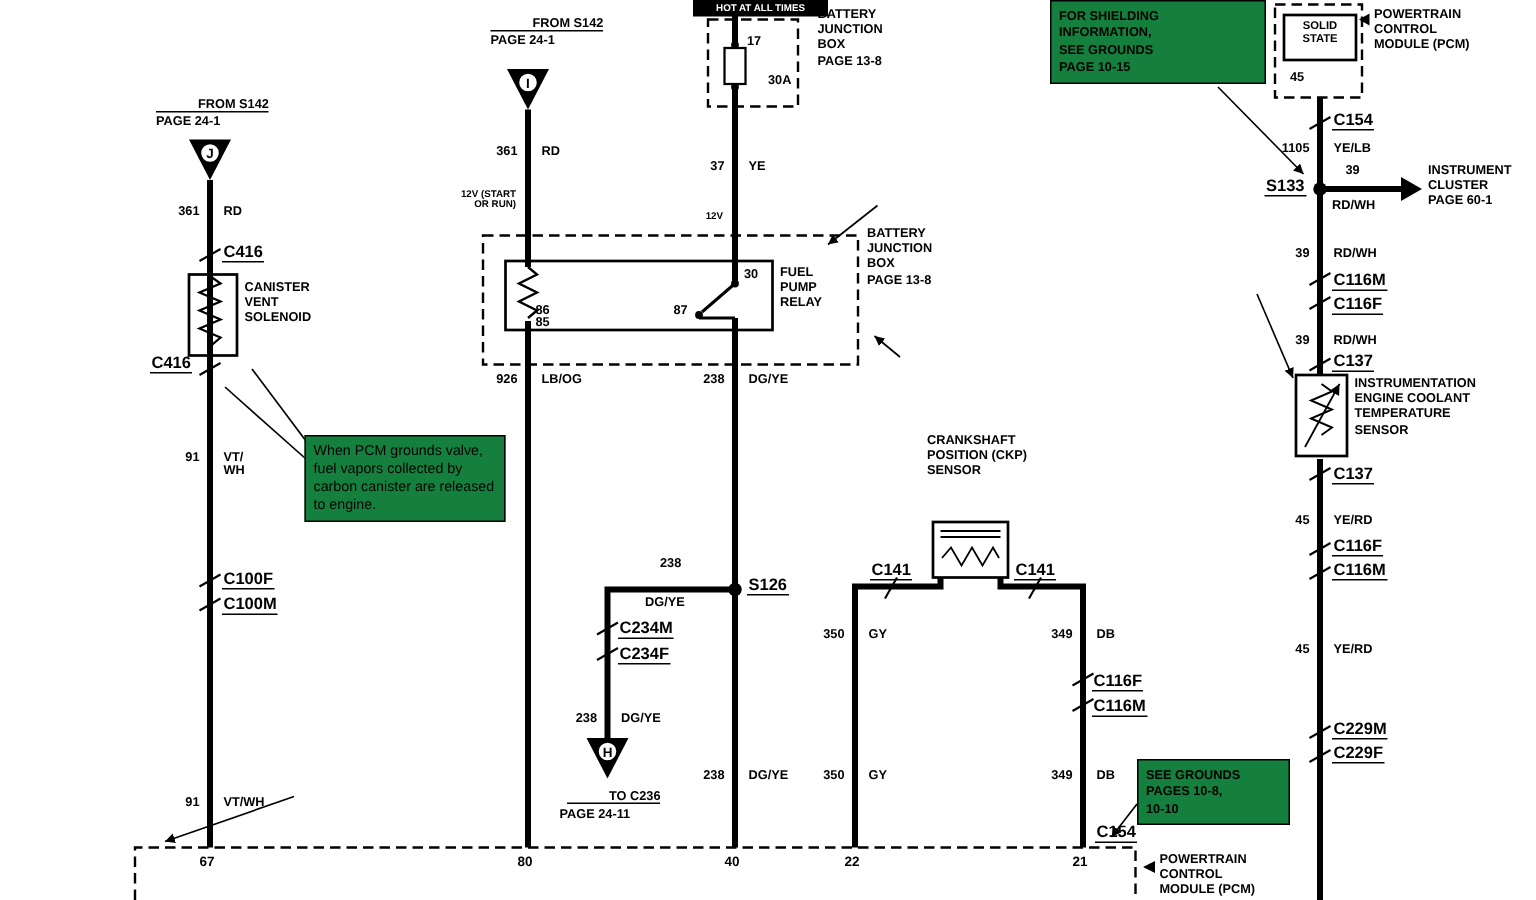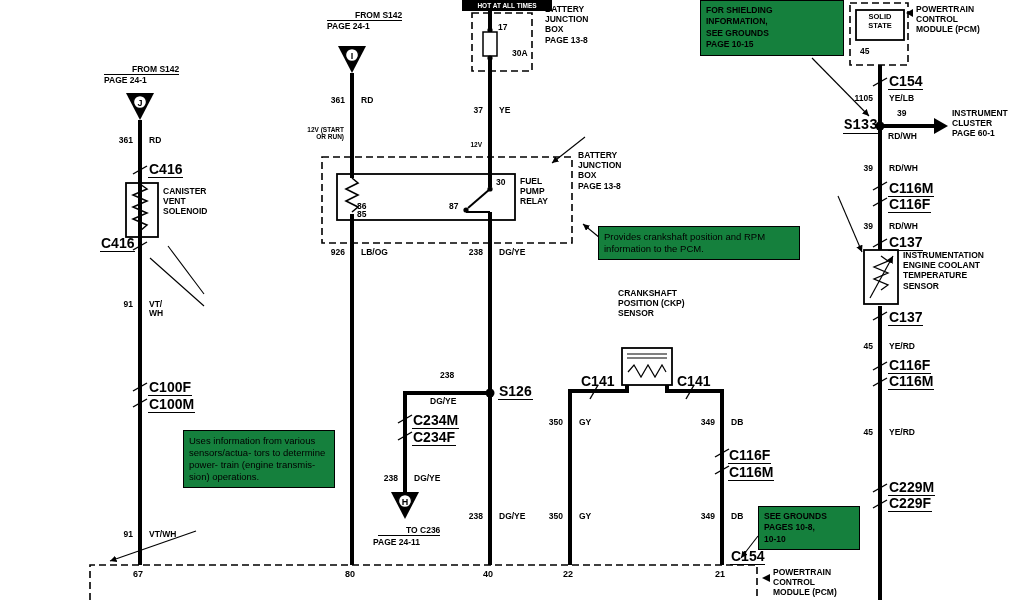--- a/index.html
+++ b/index.html
@@ -5,21 +5,21 @@
   html,body{margin:0;padding:0;background:#fff;}
   #stage{position:relative;width:1024px;height:600px;background:#fff;overflow:hidden;
          font-family:"Liberation Sans",sans-serif;color:#000;}
   svg{position:absolute;left:0;top:0;}
   .lbl{position:absolute;font-weight:bold;font-size:8.5px;line-height:1.2;white-space:pre-line;}
   .u{border-bottom:1.5px solid #000;padding-left:28px;}
   .sm{font-size:6.5px;font-weight:bold;}
   .wl{position:absolute;width:0;font-weight:bold;font-size:8.5px;line-height:1.1;}
   .wl .n{position:absolute;right:7px;top:0;text-align:right;white-space:pre-line;}
   .wl .c{position:absolute;left:9px;top:0;white-space:pre-line;}
-  .conn{position:absolute;font-weight:bold;font-size:14px;line-height:1.1;
+  .conn{position:absolute;font-weight:bold;font-size:11px;line-height:1.1;
         border-bottom:1.5px solid #000;padding:0 1px;}
   .callout{position:absolute;border:1.3px solid #000;background:#15803d;
            padding:4px 5px;font-size:9.5px;line-height:1.25;}
   .callout.b{font-weight:bold;white-space:pre-line;font-size:8.5px;line-height:1.35;}
   .pin{position:absolute;font-weight:bold;font-size:9px;transform:translateX(-70%);}
   .banner{position:absolute;background:#000;color:#fff;font-weight:bold;font-size:6.5px;
           text-align:center;line-height:11px;}
   .boxtxt{position:absolute;font-weight:bold;font-size:7.5px;line-height:1.25;
           text-align:center;white-space:pre-line;}
 </style>
@@ -185,21 +185,20 @@
 
   <div class="wl" style="left:352px;top:248px;">
     <span class="n">926</span>
     <span class="c">LB/OG</span>
   </div>
   <div class="wl" style="left:490px;top:248px;">
     <span class="n">238</span>
     <span class="c">DG/YE</span>
   </div>
 
-  <div class="callout" style="left:598px;top:226px;width:190px;">Provides crankshaft position and RPM information to the PCM.</div>
   <div class="lbl" style="left:618px;top:288px;">CRANKSHAFT
 POSITION (CKP)
 SENSOR</div>
   <div class="conn" style="left:580px;top:374px;">C141</div>
   <div class="conn" style="left:676px;top:374px;">C141</div>
   <div class="wl" style="left:570px;top:418px;">
     <span class="n">350</span>
     <span class="c">GY</span>
   </div>
   <div class="wl" style="left:722px;top:418px;">
@@ -242,23 +241,23 @@
   <div class="conn" style="left:148px;top:162px;">C416</div>
   <div class="lbl" style="left:163px;top:186px;">CANISTER
 VENT
 SOLENOID</div>
   <div class="conn" style="left:100px;top:236px;">C416</div>
   <div class="wl" style="left:140px;top:300px;">
     <span class="n">91</span>
     <span class="c">VT/
 WH</span>
   </div>
+  <div class="callout" style="left:203px;top:290px;width:122px;">When PCM grounds valve, fuel vapors collected by carbon canister are released to engine.</div>
   <div class="conn" style="left:148px;top:380px;">C100F</div>
   <div class="conn" style="left:148px;top:397px;">C100M</div>
-  <div class="callout" style="left:183px;top:430px;width:140px;">Uses information from various sensors/actua- tors to determine power- train (engine transmis- sion) operations.</div>
   <div class="wl" style="left:140px;top:530px;">
     <span class="n">91</span>
     <span class="c">VT/WH</span>
   </div>
 
   <div class="pin" style="left:140px;top:569px;">67</div>
   <div class="pin" style="left:352px;top:569px;">80</div>
   <div class="pin" style="left:490px;top:569px;">40</div>
   <div class="pin" style="left:570px;top:569px;">22</div>
   <div class="pin" style="left:722px;top:569px;">21</div>
@@ -275,21 +274,21 @@
 STATE</div>
   <div class="lbl" style="left:860px;top:46px;">45</div>
   <div class="lbl" style="left:916px;top:4px;">POWERTRAIN
 CONTROL
 MODULE (PCM)</div>
   <div class="conn" style="left:888px;top:74px;">C154</div>
   <div class="wl" style="left:880px;top:94px;">
     <span class="n">1105</span>
     <span class="c">YE/LB</span>
   </div>
-  <div class="conn" style="left:843px;top:118px;font-family:Liberation Mono, monospace;">S133</div>
+  <div class="conn" style="left:843px;top:118px;">S133</div>
   <div class="lbl" style="left:897px;top:108px;">39</div>
   <div class="lbl" style="left:888px;top:131px;">RD/WH</div>
   <div class="lbl" style="left:952px;top:108px;">INSTRUMENT
 CLUSTER
 PAGE 60-1</div>
   <div class="wl" style="left:880px;top:164px;">
     <span class="n">39</span>
     <span class="c">RD/WH</span>
   </div>
   <div class="conn" style="left:888px;top:181px;">C116M</div>

